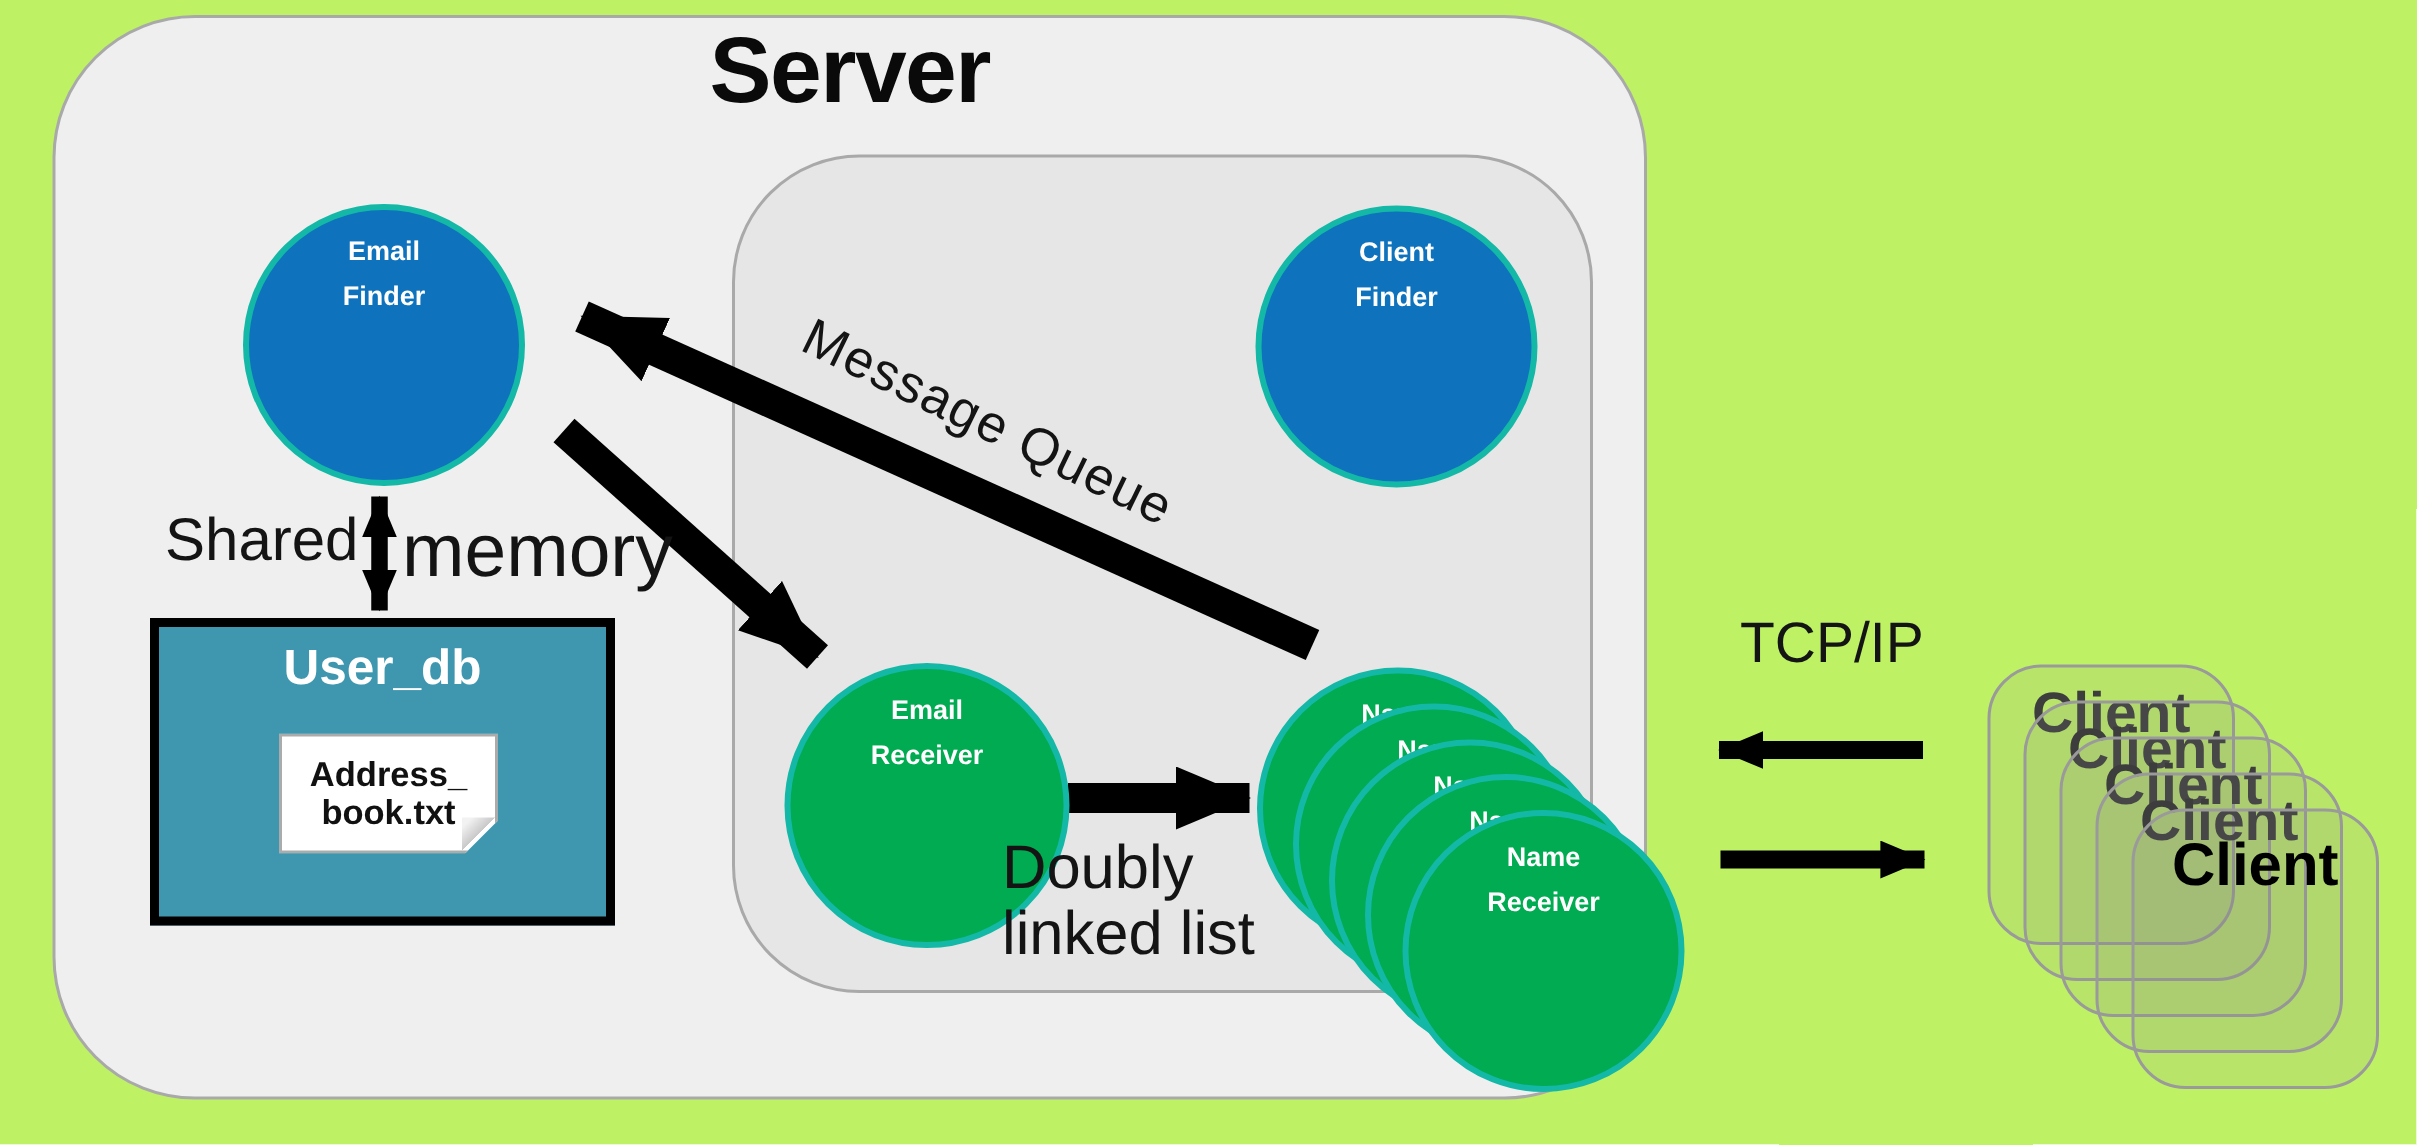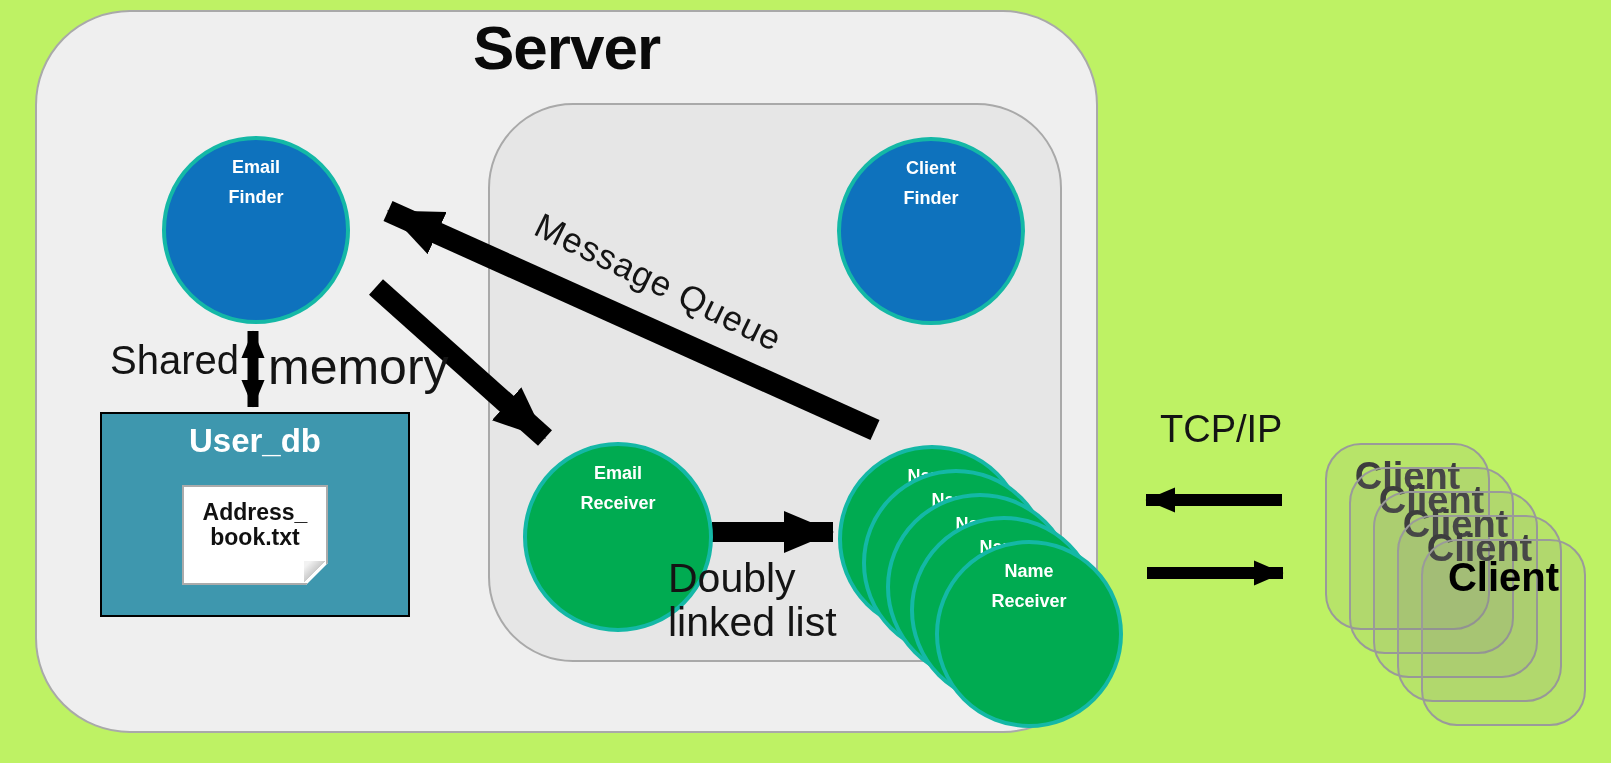--- a/index.html
+++ b/index.html
@@ -34,25 +34,25 @@
   .client-manager{left:837px;top:137px;}
   .email-receiver{left:523px;top:442px;width:190px;height:190px;}
   .nr-1{left:838px;top:445px;z-index:5;}
   .nr-2{left:862px;top:469px;z-index:6;}
   .nr-3{left:886px;top:493px;z-index:7;}
   .nr-4{left:910px;top:516px;z-index:8;}
   .nr-5{left:935px;top:540px;z-index:9;}
   
   .user-db{
     position:absolute;left:100px;top:412px;width:310px;height:205px;
-    background:#3E97AE;border:2px solid #000000;box-sizing:border-box;z-index:4;text-align:center;
+    background:#3E97AE;border:6px solid #000000;box-sizing:border-box;z-index:4;text-align:center;
   }
   .user-db-title{font-size:33px;font-weight:bold;color:#fff;margin-top:8px;}
   .note{
-    position:absolute;left:80px;top:71px;width:146px;height:100px;
+    position:absolute;left:80px;top:71px;width:146px;height:80px;
     background:#fff;border:2px solid #ABABAB;box-sizing:border-box;
     clip-path:polygon(0 0,100% 0,100% calc(100% - 22px),calc(100% - 22px) 100%,0 100%);
     font-size:23px;font-weight:bold;color:#111;line-height:25px;padding-top:13px;text-align:center;
   }
   .note-fold{
     position:absolute;right:0;bottom:0;width:22px;height:22px;
     background:linear-gradient(to bottom right,#f2f2f2 15%,#c9c9c9 49.5%,rgba(0,0,0,0) 50%);
   }
   
   .lbl{position:absolute;color:#141414;white-space:nowrap;z-index:4;}

